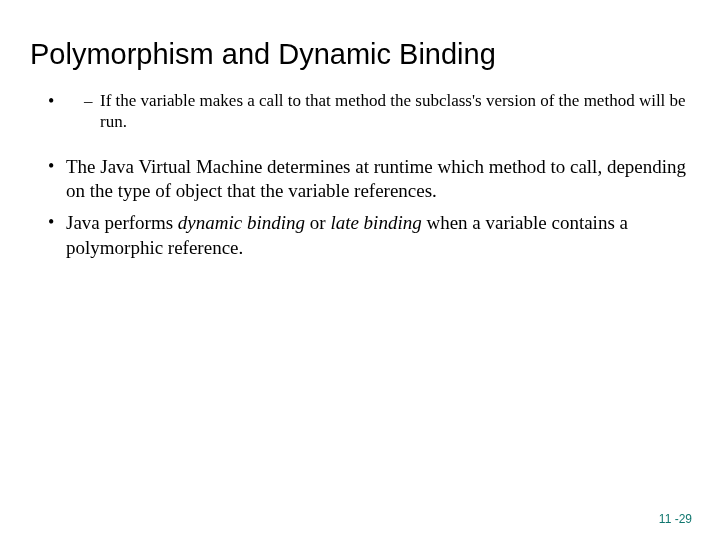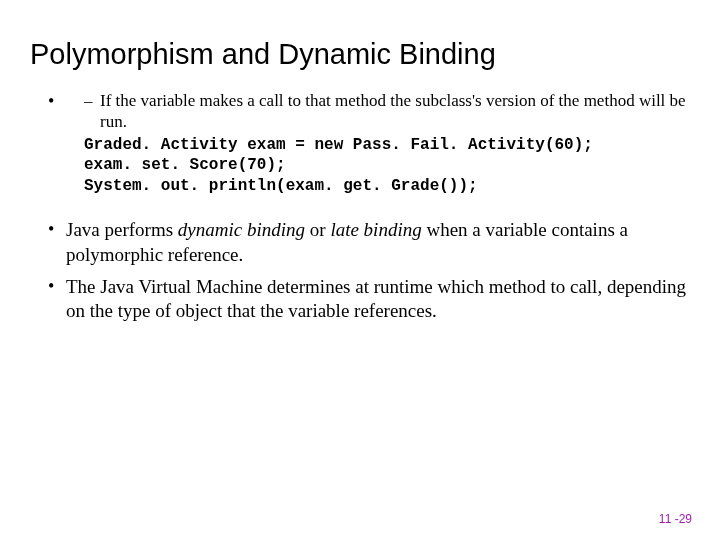--- a/index.html
+++ b/index.html
@@ -62,46 +62,43 @@
     margin-top: 2px;
     margin-left: 18px;
   }
   .italic { font-style: italic; }
   .page-num {
     position: absolute;
     right: 28px;
     bottom: 14px;
     font-family: Arial, Helvetica, sans-serif;
     font-size: 12px;
-    color: #a21caf;
+    color: #0f766e;
   }
   .gap { height: 14px; }
 </style>
 </head>
 <body>
 
 <h1 class="title">Polymorphism and Dynamic Binding</h1>
 
 <ul class="outer">
   <li>
     <ul class="inner">
       <li>
         <span>If the variable makes a call to that method the subclass's version of the method will be run.</span>
       </li>
     </ul>
-    <div class="code-block">Graded. Activity exam = new Pass. Fail. Activity(60);
-exam. set. Score(70);
-System. out. println(exam. get. Grade());</div>
   </li>
 </ul>
 
 <div class="gap"></div>
 
 <ul class="outer">
   <li>
-    <span>Java performs </span><span class="italic">dynamic binding</span><span> or </span><span class="italic">late binding</span><span> when a variable contains a polymorphic reference.</span>
+    <span>The Java Virtual Machine determines at runtime which method to call, depending on the type of object that the variable references.</span>
   </li>
   <li>
-    <span>The Java Virtual Machine determines at runtime which method to call, depending on the type of object that the variable references.</span>
+    <span>Java performs </span><span class="italic">dynamic binding</span><span> or </span><span class="italic">late binding</span><span> when a variable contains a polymorphic reference.</span>
   </li>
 </ul>
 
 <div class="page-num">11 -29</div>
 
 </body></html>

